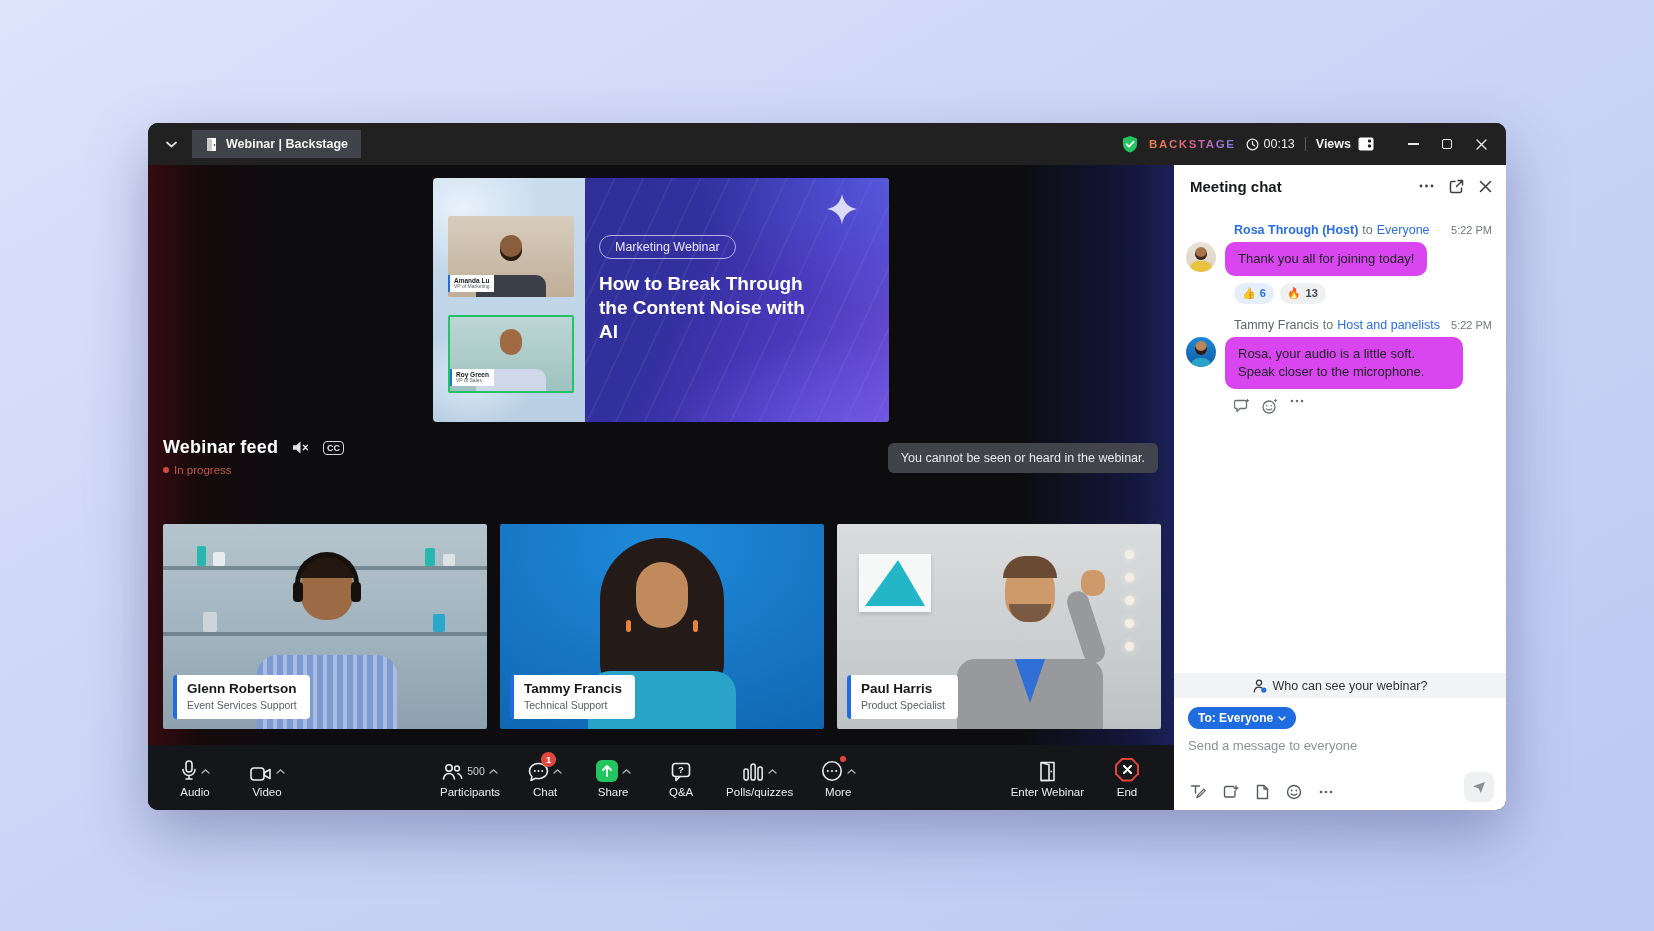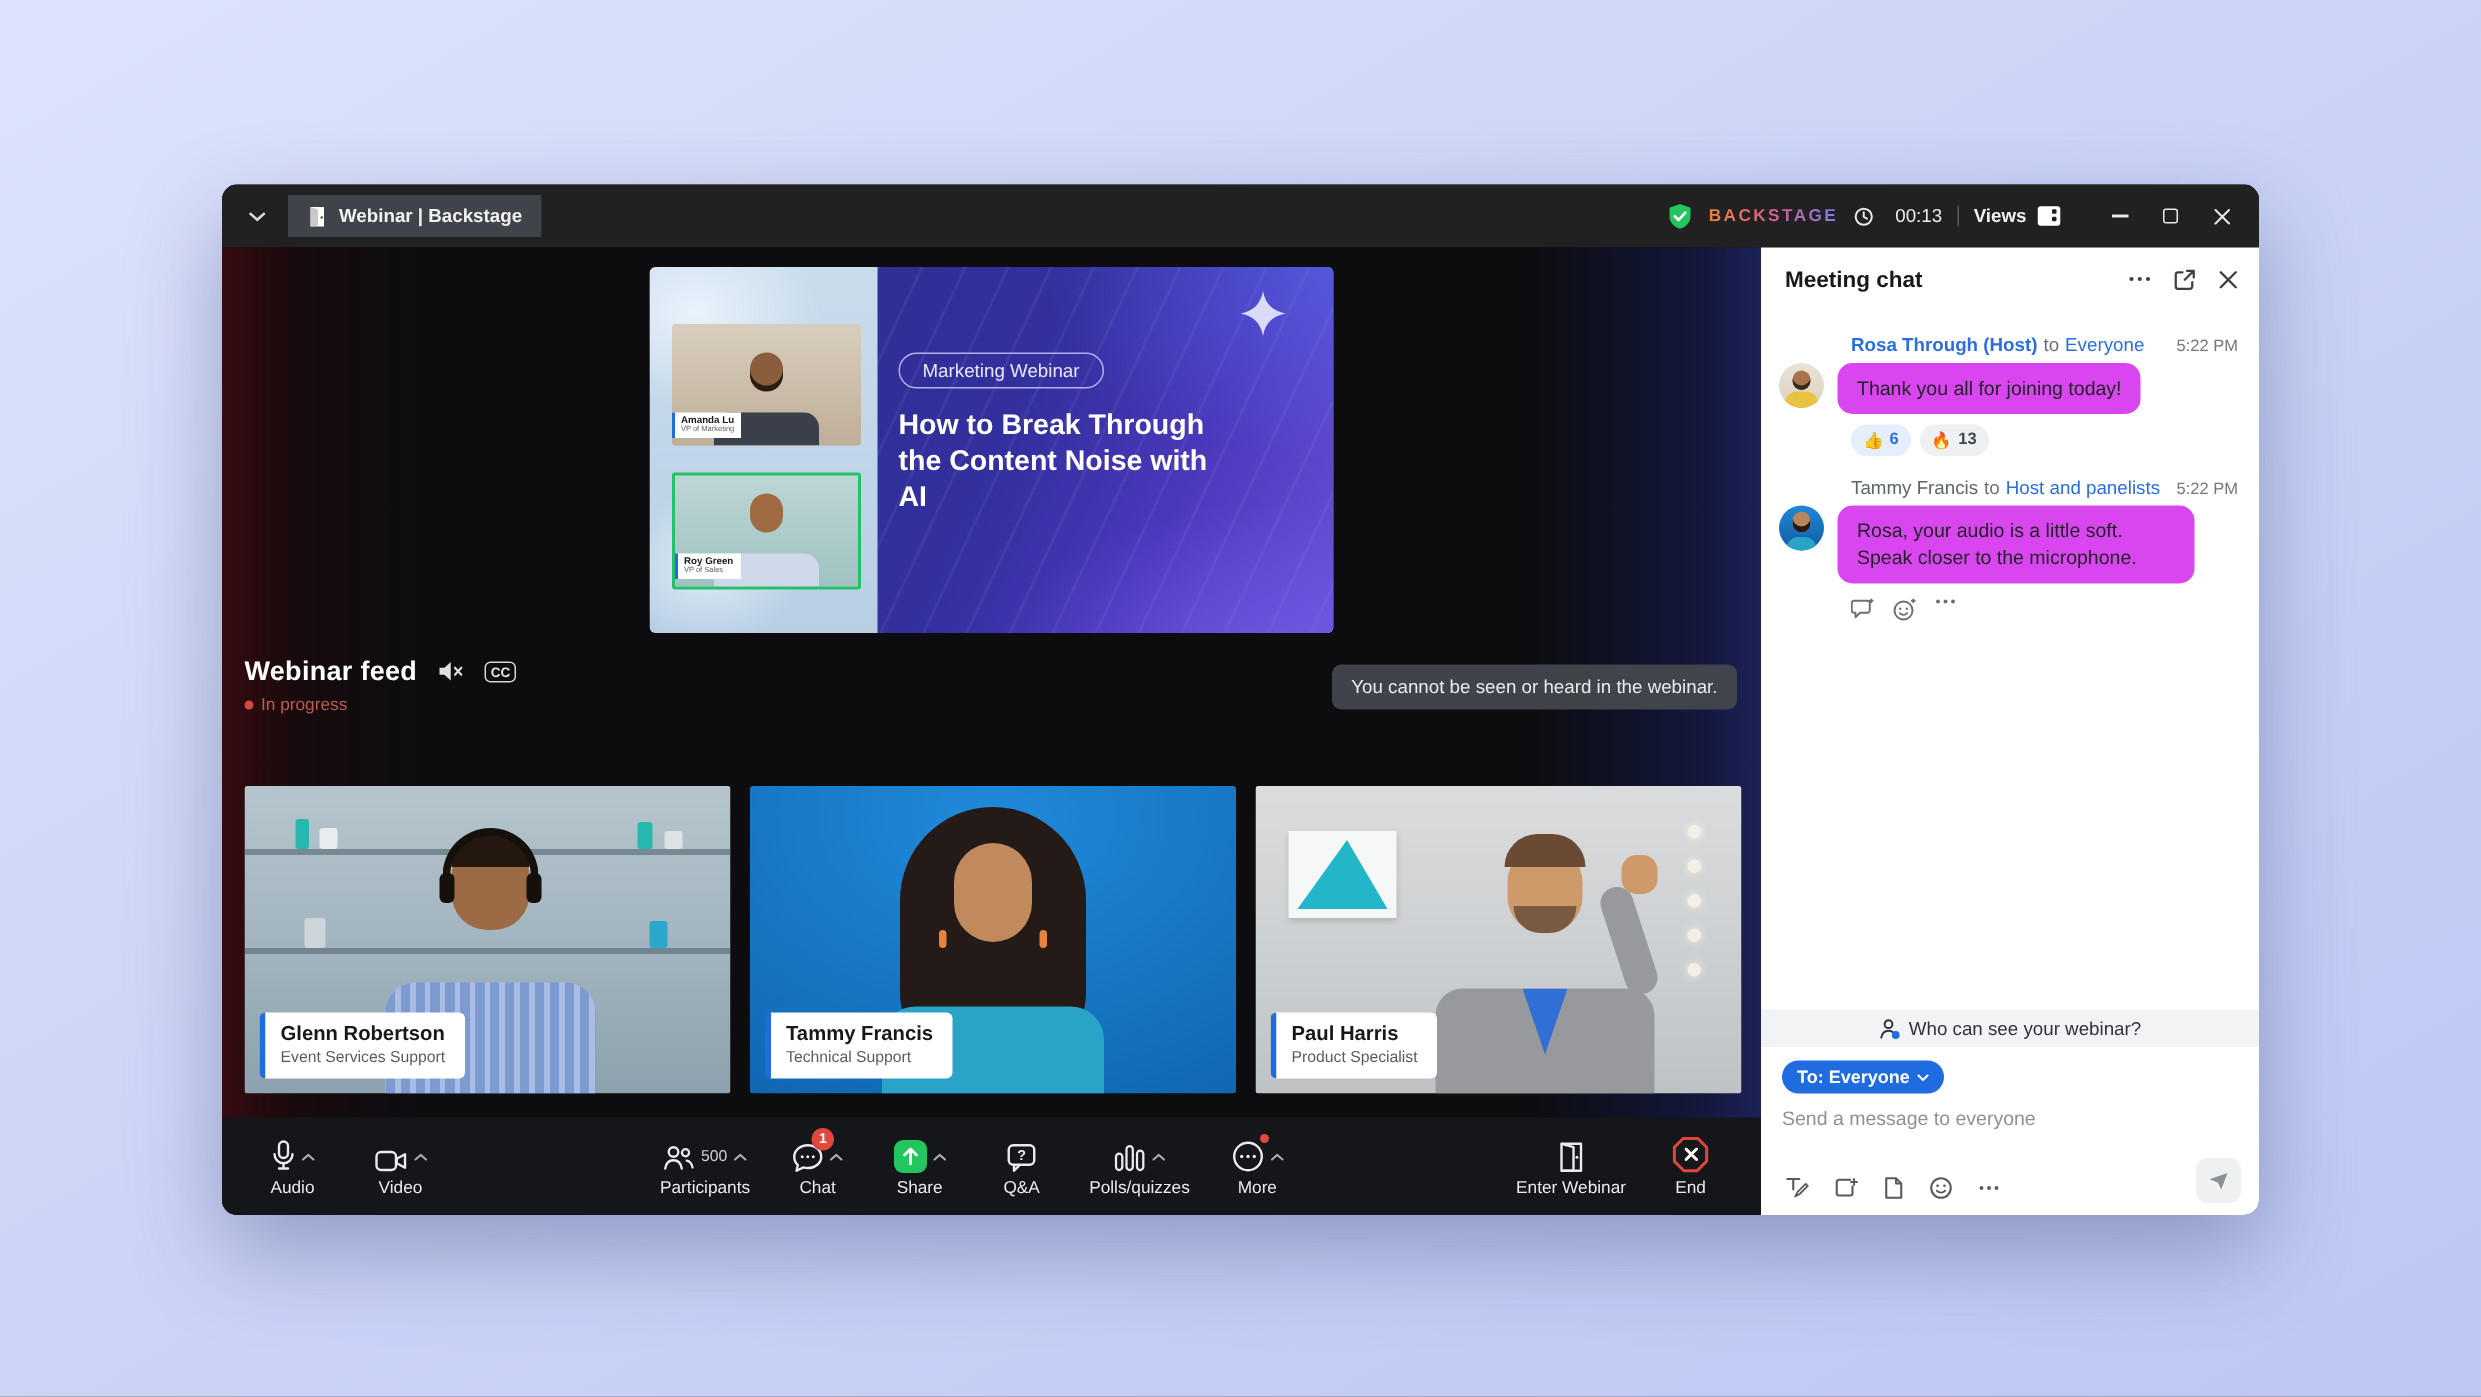--- a/index.html
+++ b/index.html
@@ -15,21 +15,21 @@
     box-shadow:0 24px 60px rgba(40,50,100,.35); background:#0d0d10;
   }
   
   .titlebar{ height:42px; background:#212122; display:flex; align-items:center; padding:0 10px 0 12px; gap:10px; flex:none; }
   .tb-caret{ width:22px; height:22px; display:flex; align-items:center; justify-content:center; color:#d9d9d9; cursor:pointer;}
   .tab{ background:#41434a; border-radius:0; height:28px; display:flex; align-items:center; gap:8px; padding:0 13px; color:#f2f2f2; font-size:12.5px; font-weight:700; }
   .tb-right{ margin-left:auto; display:flex; align-items:center; gap:10px; }
   .backstage{ font-size:11.5px; font-weight:800; letter-spacing:1.6px;
     background:linear-gradient(90deg,#ef813c,#d9608f,#7b7df0);
     -webkit-background-clip:text; background-clip:text; color:transparent; }
-  .tb-timer{ color:#e9e9e9; font-size:12.5px; display:flex; align-items:center; gap:15px; }
+  .tb-timer{ color:#e9e9e9; font-size:12.5px; display:flex; align-items:center; gap:5px; }
   .tb-div{ width:1px; height:14px; background:#5a5a5a; }
   .tb-views{ color:#f2f2f2; font-size:12.5px; font-weight:700; display:flex; align-items:center; gap:7px; }
   .winctl{ display:flex; align-items:center; gap:4px; margin-left:14px; }
   .winbtn{ width:30px; height:28px; display:flex; align-items:center; justify-content:center; color:#e8e8e8; }
   .min-glyph{ width:11px; height:2px; background:#e8e8e8; }
   .max-glyph{ width:10px; height:10px; border:1.6px solid #e8e8e8; border-radius:2px; }
   
   .content{ flex:1; display:flex; min-height:0; }
   .main{ width:1026px; position:relative; flex:none;
     background:linear-gradient(90deg,#360b11 0%,#160a0c 5%,#0d0d10 13%,#0d0d10 85%,#13173b 96%,#1c2258 100%); }

